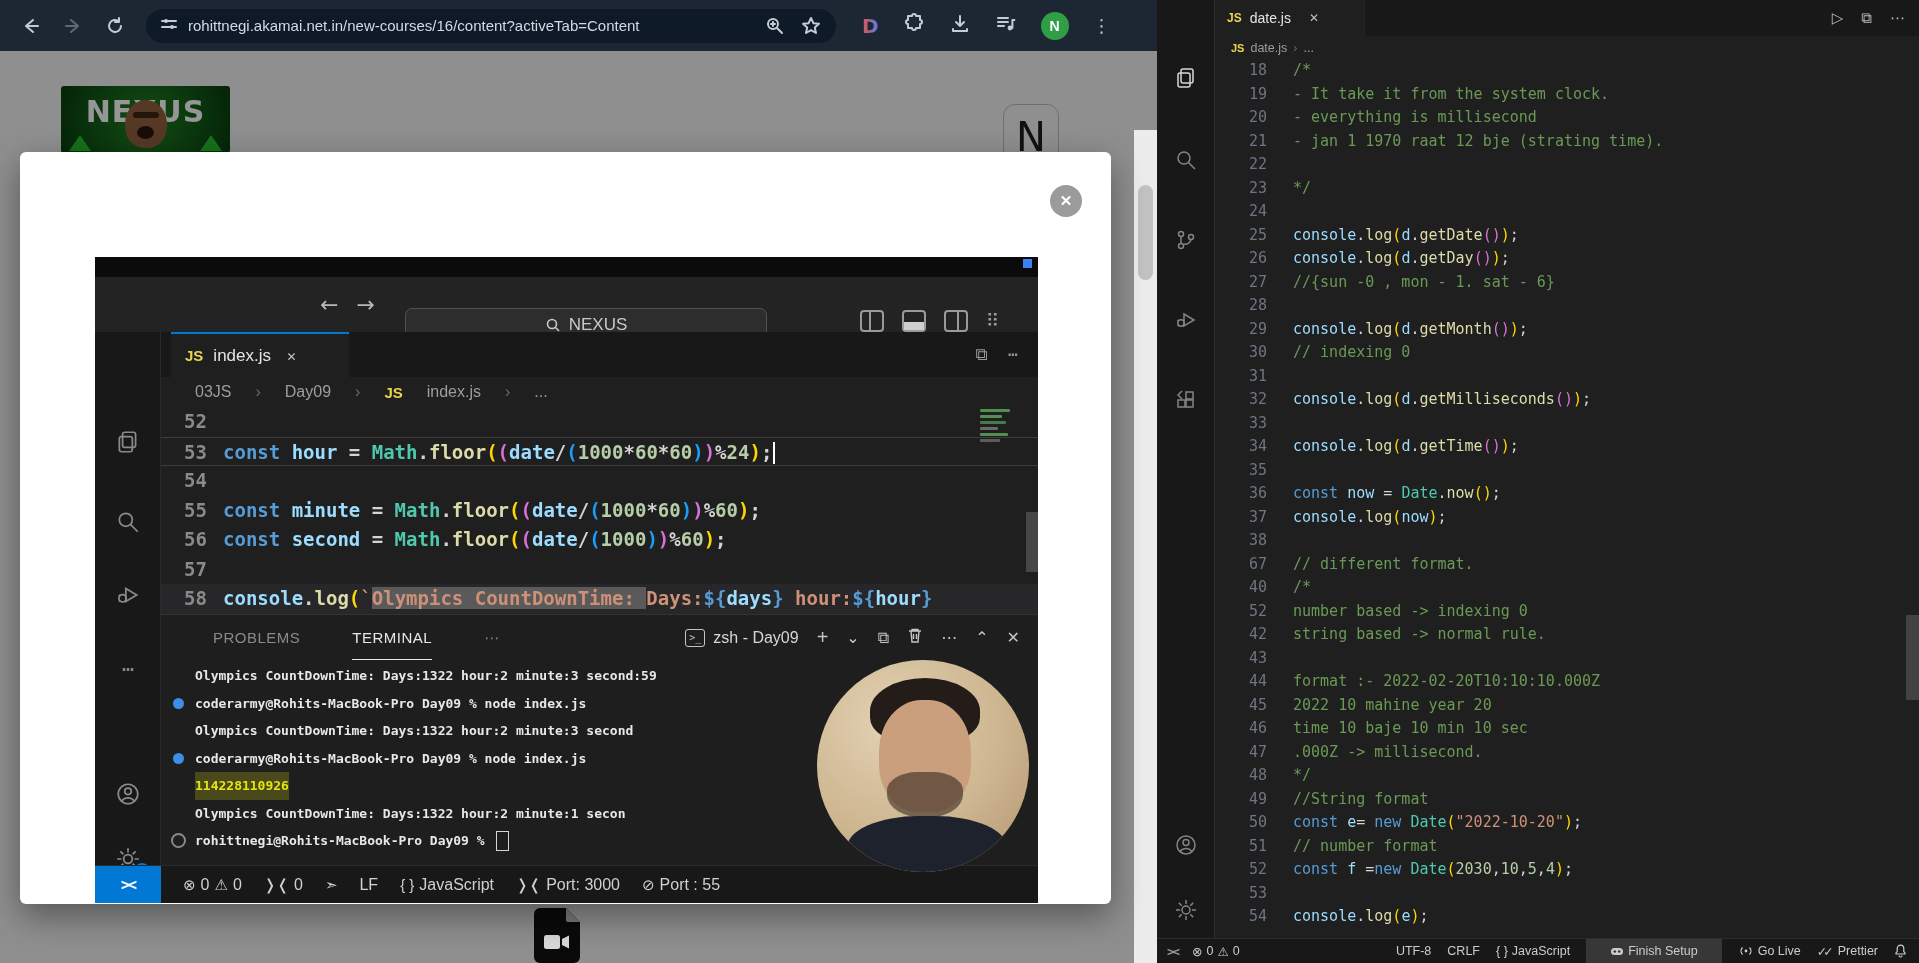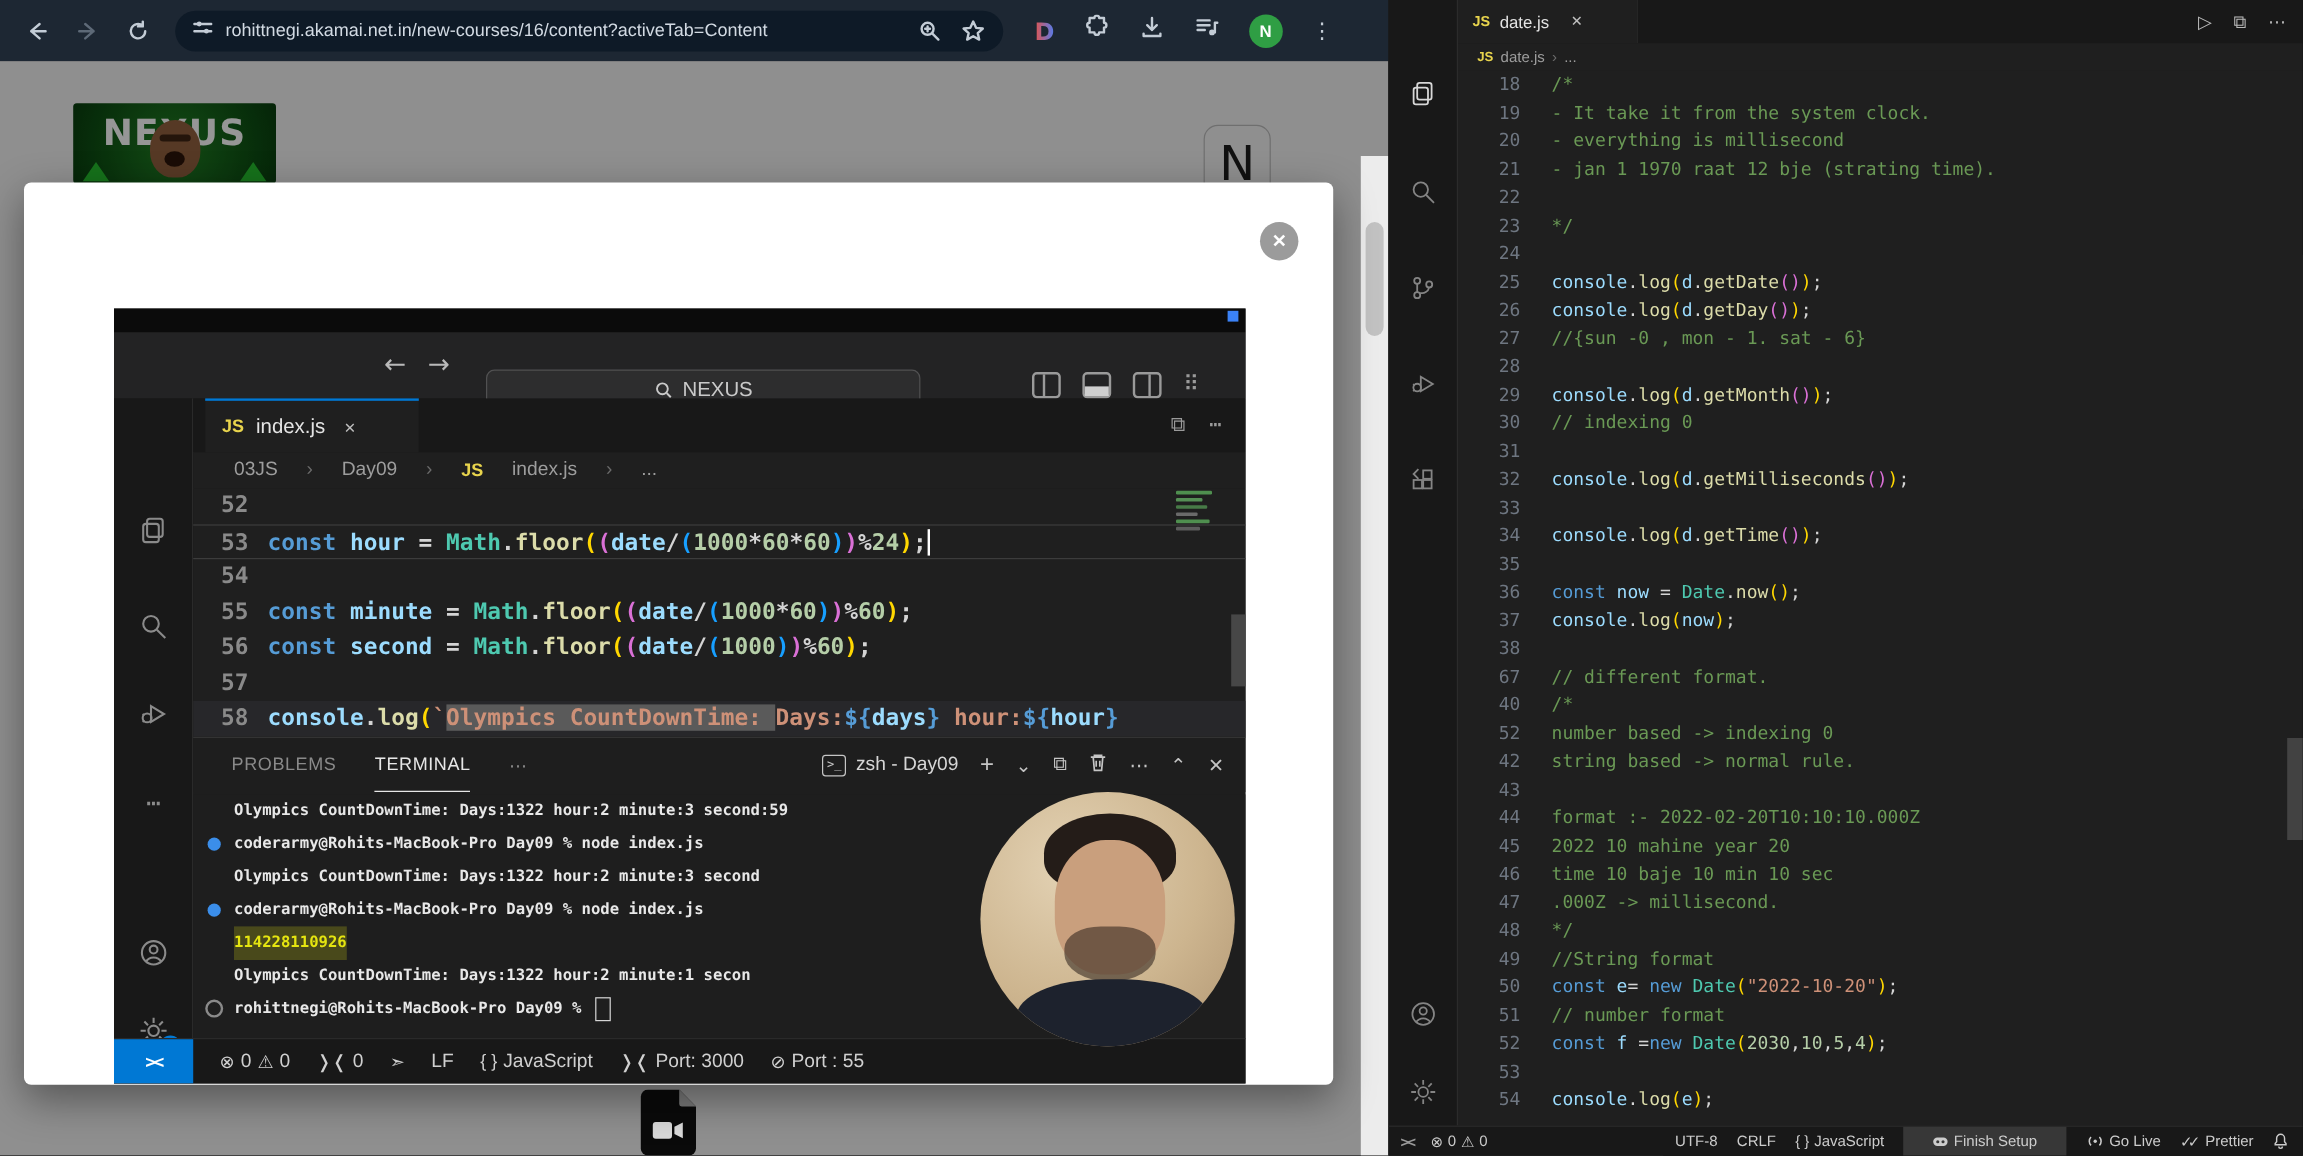--- a/index.html
+++ b/index.html
@@ -119,21 +119,21 @@
   .vd-code .highlight { background:#27272a; }
   .caret { display:inline-block; width:2px; height:22px; background:#fff; vertical-align:middle;
     margin-left:1px; }
   .vd-minimap { position:absolute; right:14px; top:152px; width:44px; height:90px; }
   .vd-minimap div { height:3px; margin-bottom:3px; border-radius:1px; }
   .vd-scrollthumb { position:absolute; right:0; top:255px; width:12px; height:60px; background:#474747; }
 
   .vd-panel-head { position:absolute; left:66px; top:357px; right:0; height:46px; background:#1e1e1e;
     border-top:1px solid #333; display:flex; align-items:center;
     font-family:"Liberation Sans", sans-serif; }
-  .vd-ptab { font-size:15px; color:#8a8a8a; letter-spacing:.5px; margin-left:32px; height:100%;
+  .vd-ptab { font-size:15px; color:#8a8a8a; letter-spacing:.5px; margin-left:52px; height:100%;
     display:flex; align-items:center; }
   .vd-ptab.active { color:#e7e7e7; box-shadow:inset 0 -1px 0 #e7e7e7; }
   .vd-panel-actions { position:absolute; right:18px; top:0; height:100%; display:flex;
     align-items:center; gap:18px; color:#c5c5c5; font-size:16px; }
   .shell-chip { display:flex; align-items:center; gap:8px; color:#d6d6d6; font-size:16px; }
   .shell-ic { width:20px; height:18px; border:1.5px solid #c5c5c5; border-radius:3px; font-size:10px;
     line-height:15px; text-align:center; color:#c5c5c5; font-family:"DejaVu Sans Mono", monospace; }
 
   .vd-terminal { position:absolute; left:66px; top:405px; right:0; height:203px; background:#1e1e1e;
     font-size:13px; font-weight:bold; color:#e8e8e8; }

